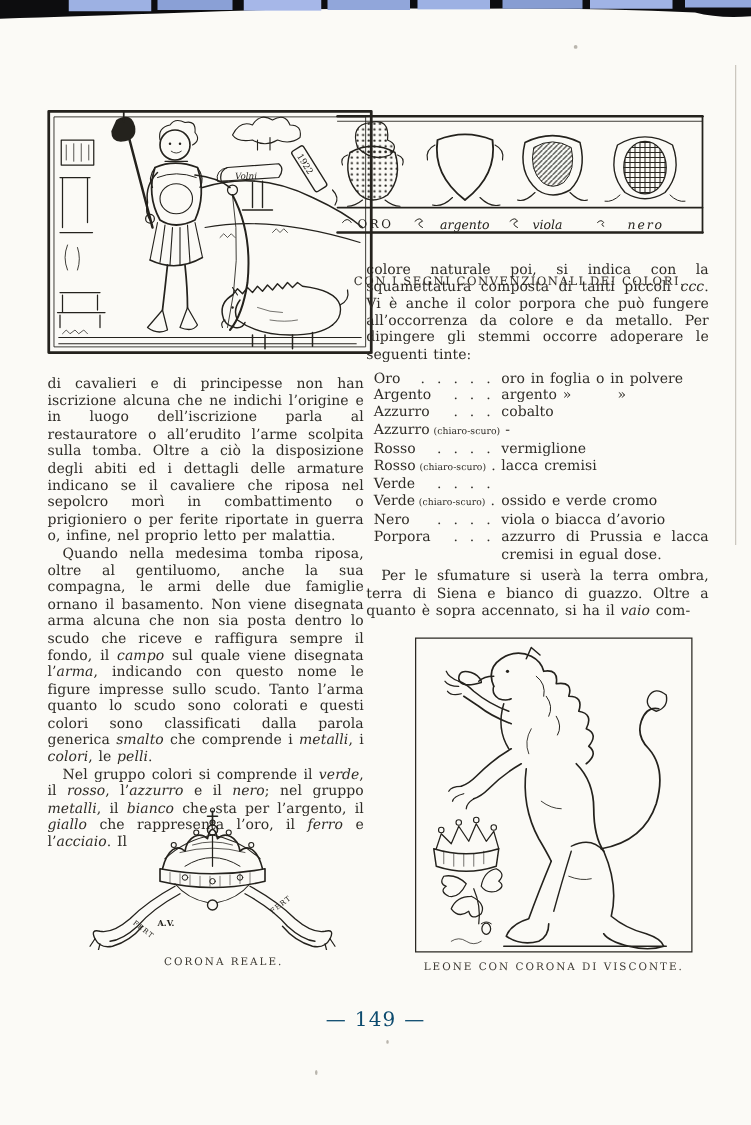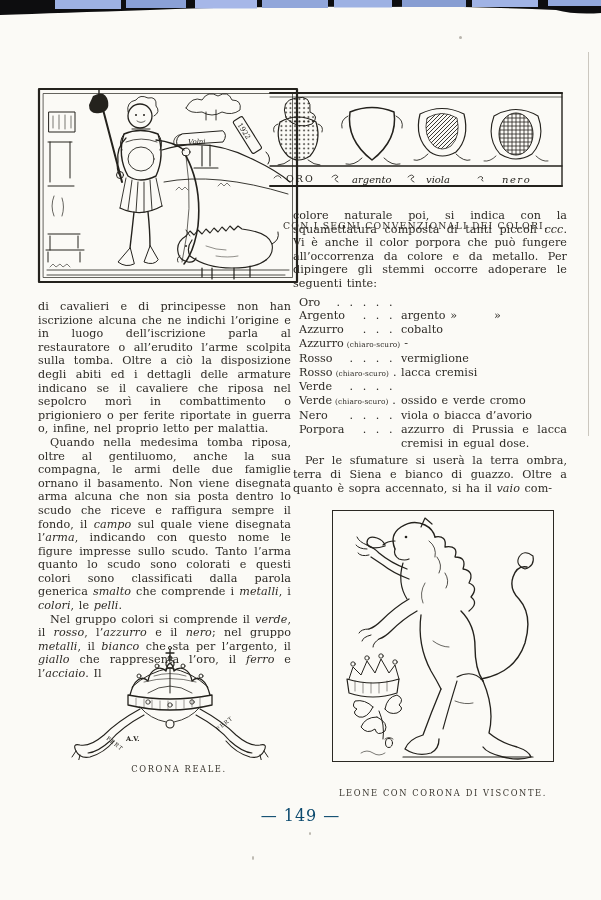--- a/index.html
+++ b/index.html
@@ -185,20 +185,21 @@
   <div class="col" style="left:293px;top:209px;width:274px;">
     <p>colore naturale poi, si indica con la squamettatura composta di tanti piccoli <i>ccc</i>. Vi è anche il color porpora che può fungere all’occorrenza da colore e da metallo. Per dipingere gli stemmi occorre adoperare le seguenti tinte:</p>
 
     <div class="tints">
       <div class="tint-row">
         <span class="t-left">
             <span>Oro</span>
             <span class="t-qual"></span>
             <span class="t-dots">. . . . .</span>
           </span>
+        <span class="t-val">oro in foglia o in polvere</span>
       </div>
       <div class="tint-row">
         <span class="t-left">
             <span>Argento</span>
             <span class="t-qual"></span>
             <span class="t-dots">. . .</span>
           </span>
         <span class="t-val">argento »&nbsp;&nbsp;&nbsp;&nbsp;&nbsp;&nbsp;&nbsp;&nbsp;»</span>
       </div>
       <div class="tint-row">
@@ -345,17 +346,17 @@
         <path class="ink" d="M40,196 q-8,-8 -18,-6 q-4,6 2,8 q-6,4 2,8 q8,2 14,-10" stroke-width="1"></path>
         <path class="ink" d="M44,206 q-12,0 -16,10 q6,8 14,2 q2,8 10,2 q4,-8 -8,-14" stroke-width="1"></path>
         <path class="ink" d="M52,198 q2,-12 12,-14 q8,4 2,10 q6,4 -2,8 q-8,2 -12,-4" stroke-width="1"></path>
         <path class="ink" d="M46,200 Q52,214 50,228" stroke-width="1"></path>
         <ellipse class="ink" cx="56" cy="232" rx="3.5" ry="4.5" stroke-width="1"></ellipse>
         <path class="ink" d="M52,228 q4,-3 8,0" stroke-width="0.8"></path>
       </g>
       <path class="ink" d="M28,242 q6,-4 12,0 q6,4 12,0" stroke-width="0.6"></path>
     </svg>
   </div>
-  <div class="figcap" style="left:332px;top:788px;width:222px;">LEONE CON CORONA DI VISCONTE.</div>
+  <div class="figcap" style="left:332px;top:768px;width:222px;">LEONE CON CORONA DI VISCONTE.</div>
 
   <div class="page-num">— 149 —</div>
 
 </div>
 
 </body></html>

